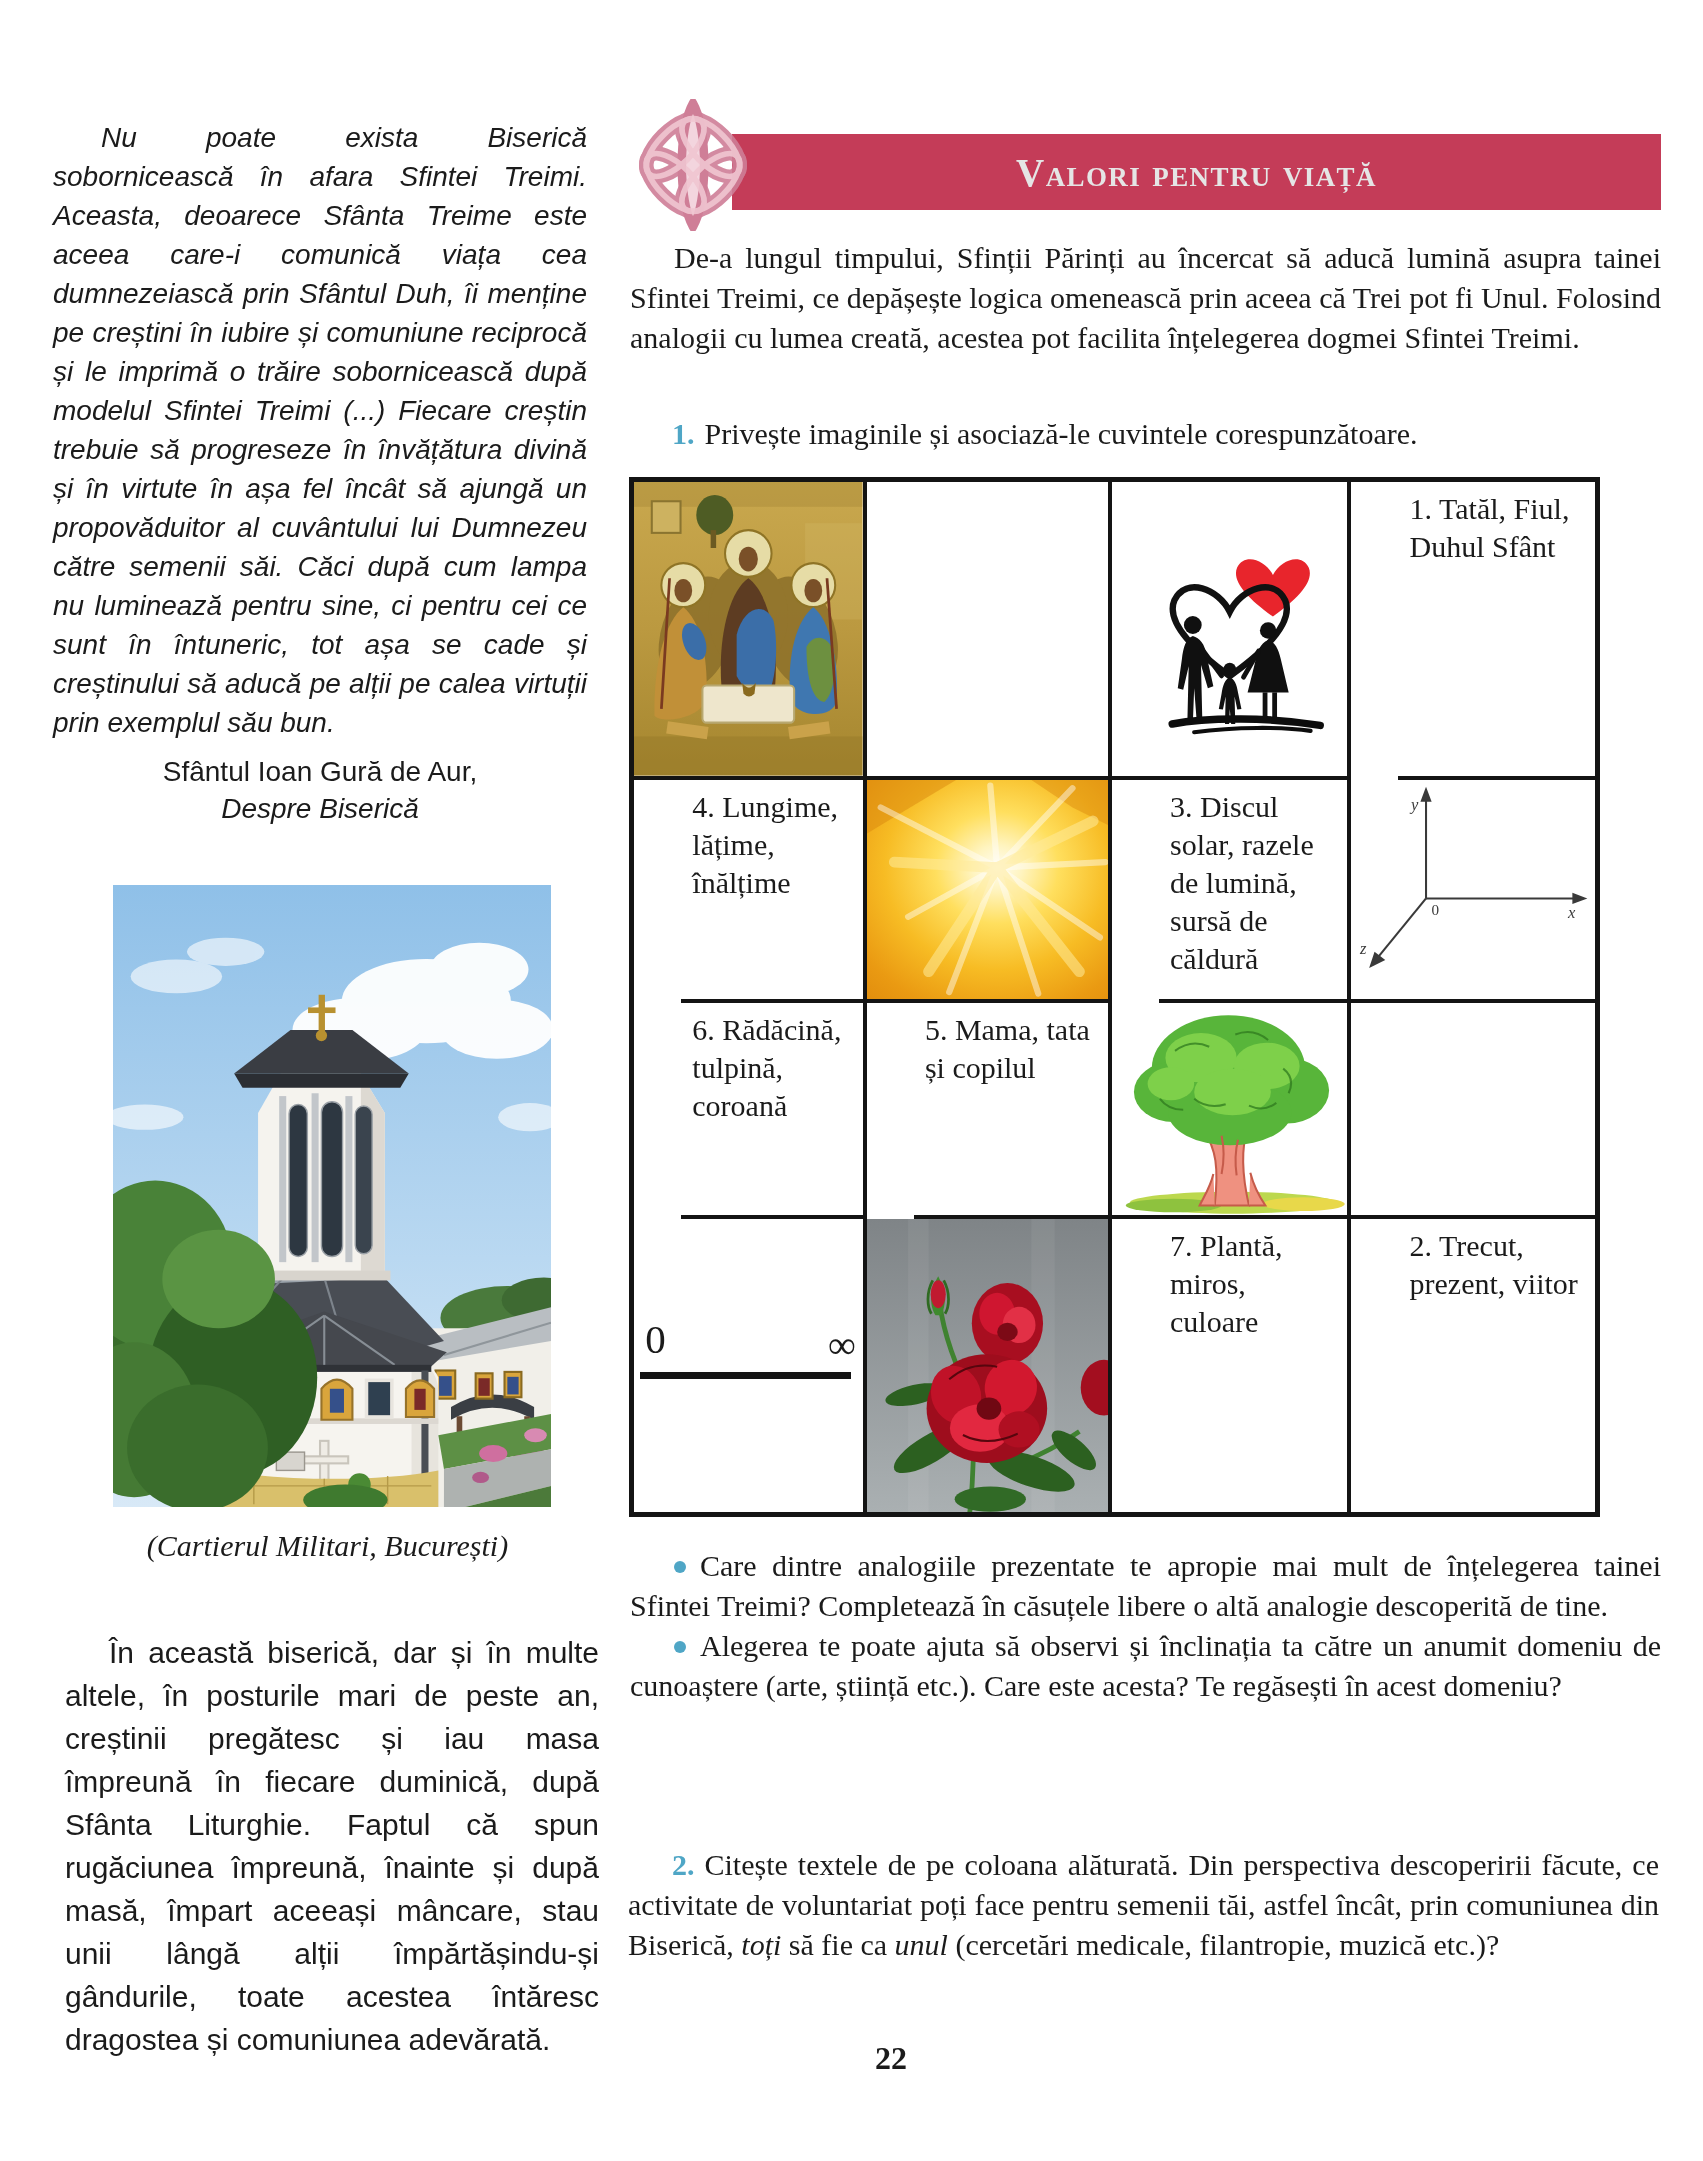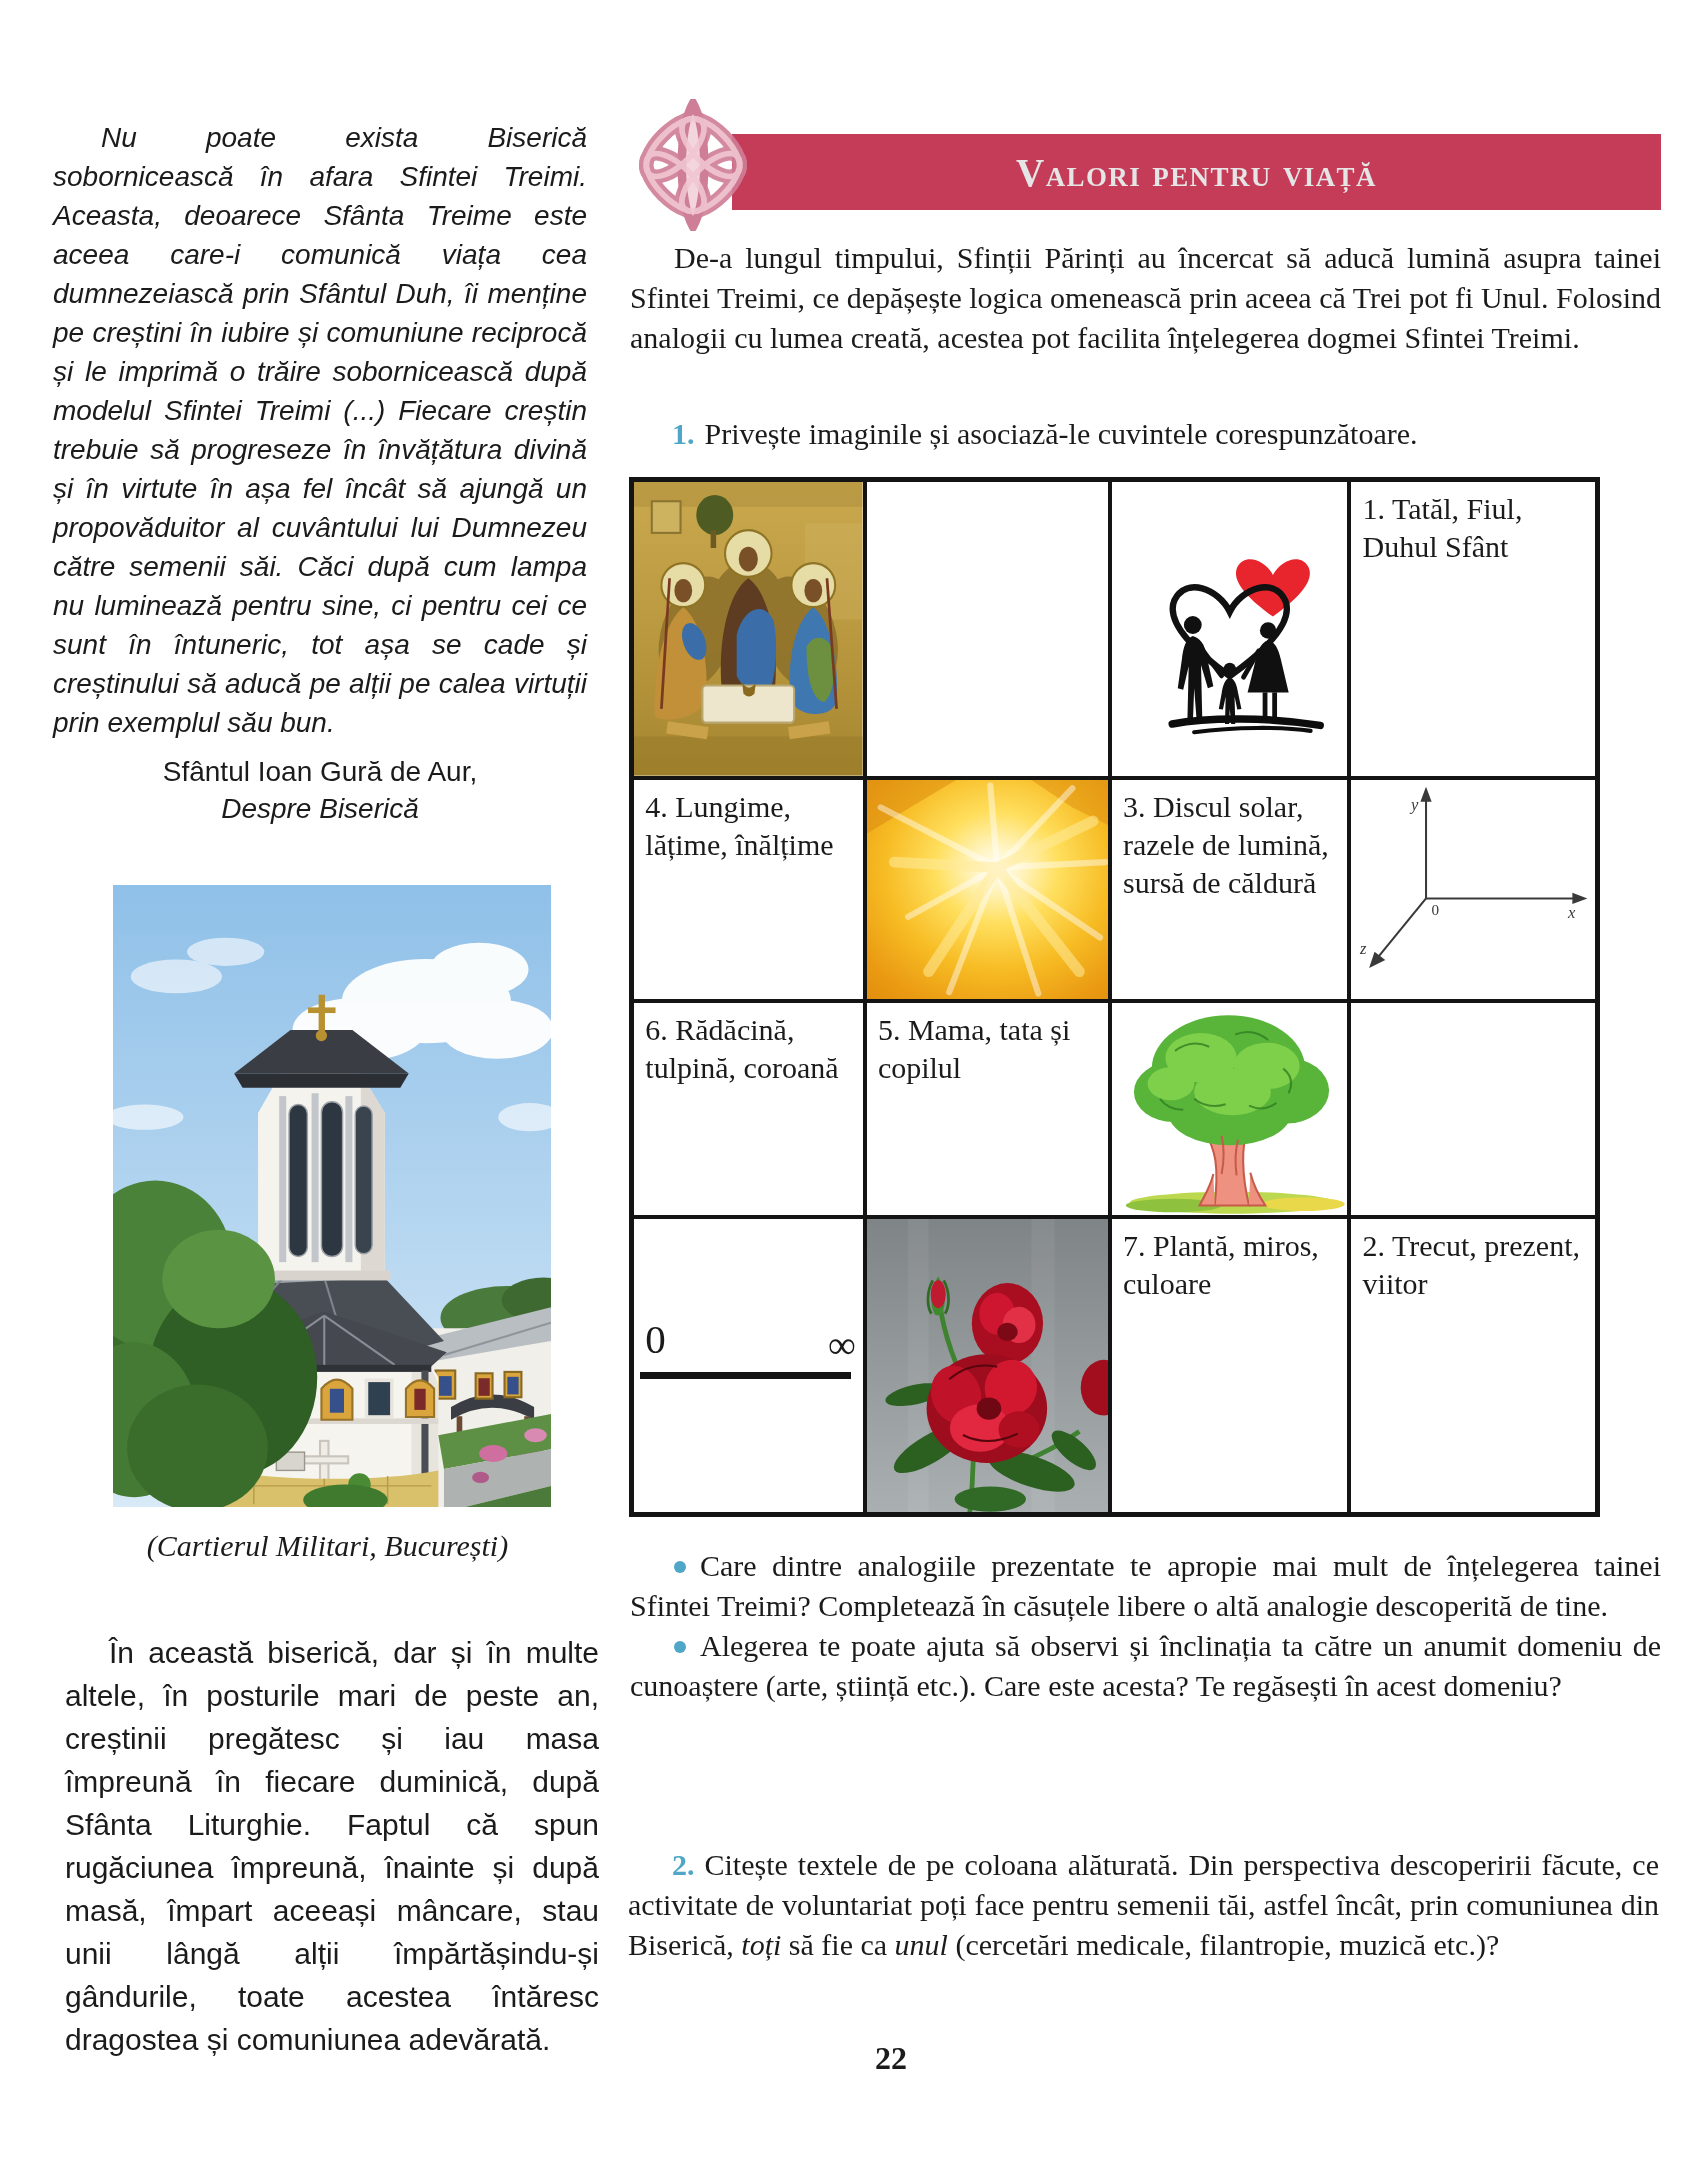--- a/index.html
+++ b/index.html
@@ -85,21 +85,21 @@
     border:5px solid #141414;display:grid;
     grid-template-columns:334fr 352fr 344fr 350fr;
     grid-template-rows:427fr 320fr 310fr 421fr;
   }
   .cell{
     box-sizing:border-box;border-right:4.2px solid #141414;border-bottom:4.2px solid #141414;
     overflow:hidden;position:relative;background:#fff;
   }
   .cell:nth-child(4n){border-right:none;}
   .cell:nth-child(n+13){border-bottom:none;}
-  .cell.txt{padding:8.4px 10px 0 11.3px;font-size:30px;line-height:38px;}
+  .cell.txt{padding:8.4px 10px 0 11.3px;font-size:30px;line-height:38px;margin-left:47px;}
   .cell.img{padding:0;}
   .cell.img svg{display:block;width:100%;height:100%;}
   .nl-zero{position:absolute;left:11.3px;top:96px;font-size:41px;}
   .nl-inf{position:absolute;left:194px;top:103px;font-size:39px;}
   .nl-line{position:absolute;left:5.6px;top:153px;width:211px;height:7.7px;background:#141414;}
 </style>
 </head>
 <body>
 
 <div class="abs quote-block">

